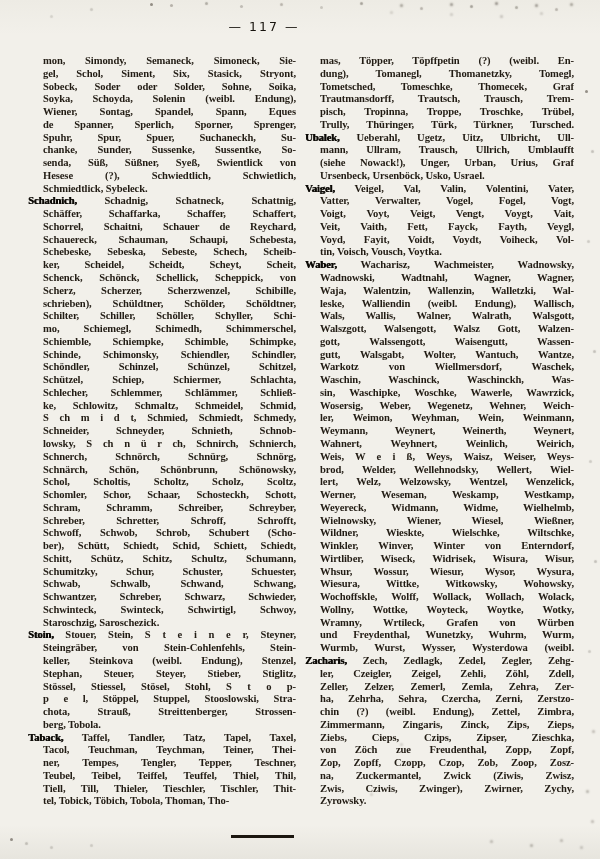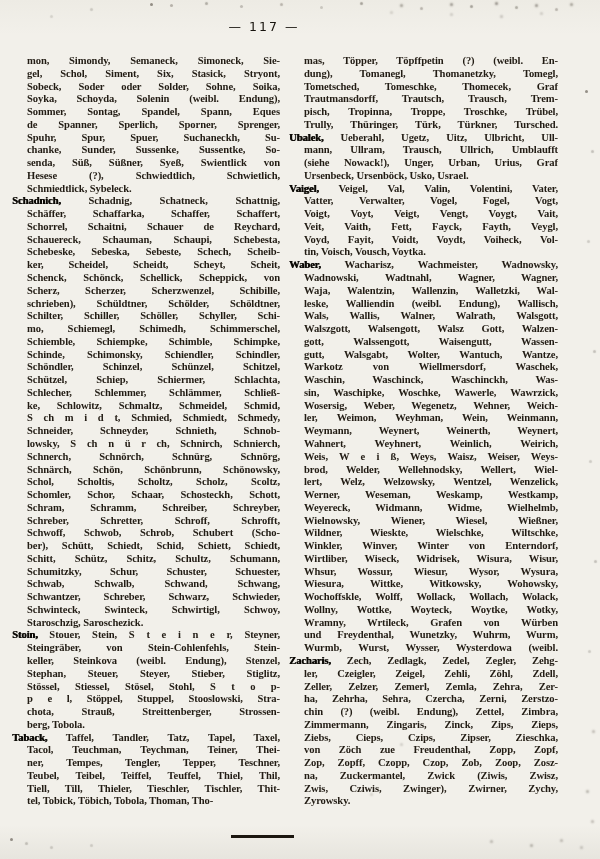--- a/index.html
+++ b/index.html
@@ -9,21 +9,21 @@
     font-family:"Liberation Serif", serif;
     color:#221c14;
   }
   .paper{position:absolute;inset:0;background:
     linear-gradient(180deg,#edebe4 0%,#f2f0ea 4%,#f2f0ea 96%,#e7e5de 100%);}
   .page-header{
     position:absolute;top:19px;left:0;width:528px;text-align:center;
     font-family:"DejaVu Sans", sans-serif;font-size:12.5px;font-weight:normal;
     letter-spacing:2px;color:#17130d;
   }
-  .text-block{position:absolute;left:12px;top:55px;width:546px;display:flex;gap:9px;}
+  .text-block{position:absolute;left:28px;top:55px;width:546px;display:flex;gap:9px;}
   .col{box-sizing:border-box;padding-left:15px;}
   .col.left{width:268px;}
   .col.right{width:269px;}
   .line{
     height:12.78px;line-height:12.78px;font-size:10.6px;font-weight:bold;
     letter-spacing:-0.1px;
     text-align:justify;text-align-last:justify;
     overflow:hidden;white-space:normal;
   }
   .line.short{text-align-last:left;}
@@ -58,21 +58,21 @@
 <div class="noise n-bottom"></div>
 
 <div class="page-header">— 117 —</div>
 
 <div class="text-block">
   <div class="col left" id="col-left">
       <div class="line">mon, Simondy, Semaneck, Simoneck, Sie-</div>
       <div class="line">gel, Schol, Siment, Six, Stasick, Stryont,</div>
       <div class="line">Sobeck, Soder oder Solder, Sohne, Soika,</div>
       <div class="line">Soyka, Schoyda, Solenin (weibl. Endung),</div>
-      <div class="line">Sommer, Sontag, Spandel, Spann, Eques</div>
+      <div class="line">Wiener, Sontag, Spandel, Spann, Eques</div>
       <div class="line">de Spanner, Sperlich, Sporner, Sprenger,</div>
       <div class="line">Spuhr, Spur, Spuer, Suchaneckh, Su-</div>
       <div class="line">chanke, Sunder, Sussenke, Sussentke, So-</div>
       <div class="line">senda, Süß, Süßner, Syeß, Swientlick von</div>
       <div class="line">Hesese (?), Schwiedtlich, Schwietlich,</div>
       <div class="line short">Schmiedtlick, Sybeleck.</div>
       <div class="line out"><span class="lead">Schadnich,</span> Schadnig, Schatneck, Schattnig,</div>
       <div class="line">Schäffer, Schaffarka, Schaffer, Schaffert,</div>
       <div class="line">Schorrel, Schaitni, Schauer de Reychard,</div>
       <div class="line">Schauereck, Schauman, Schaupi, Schebesta,</div>

